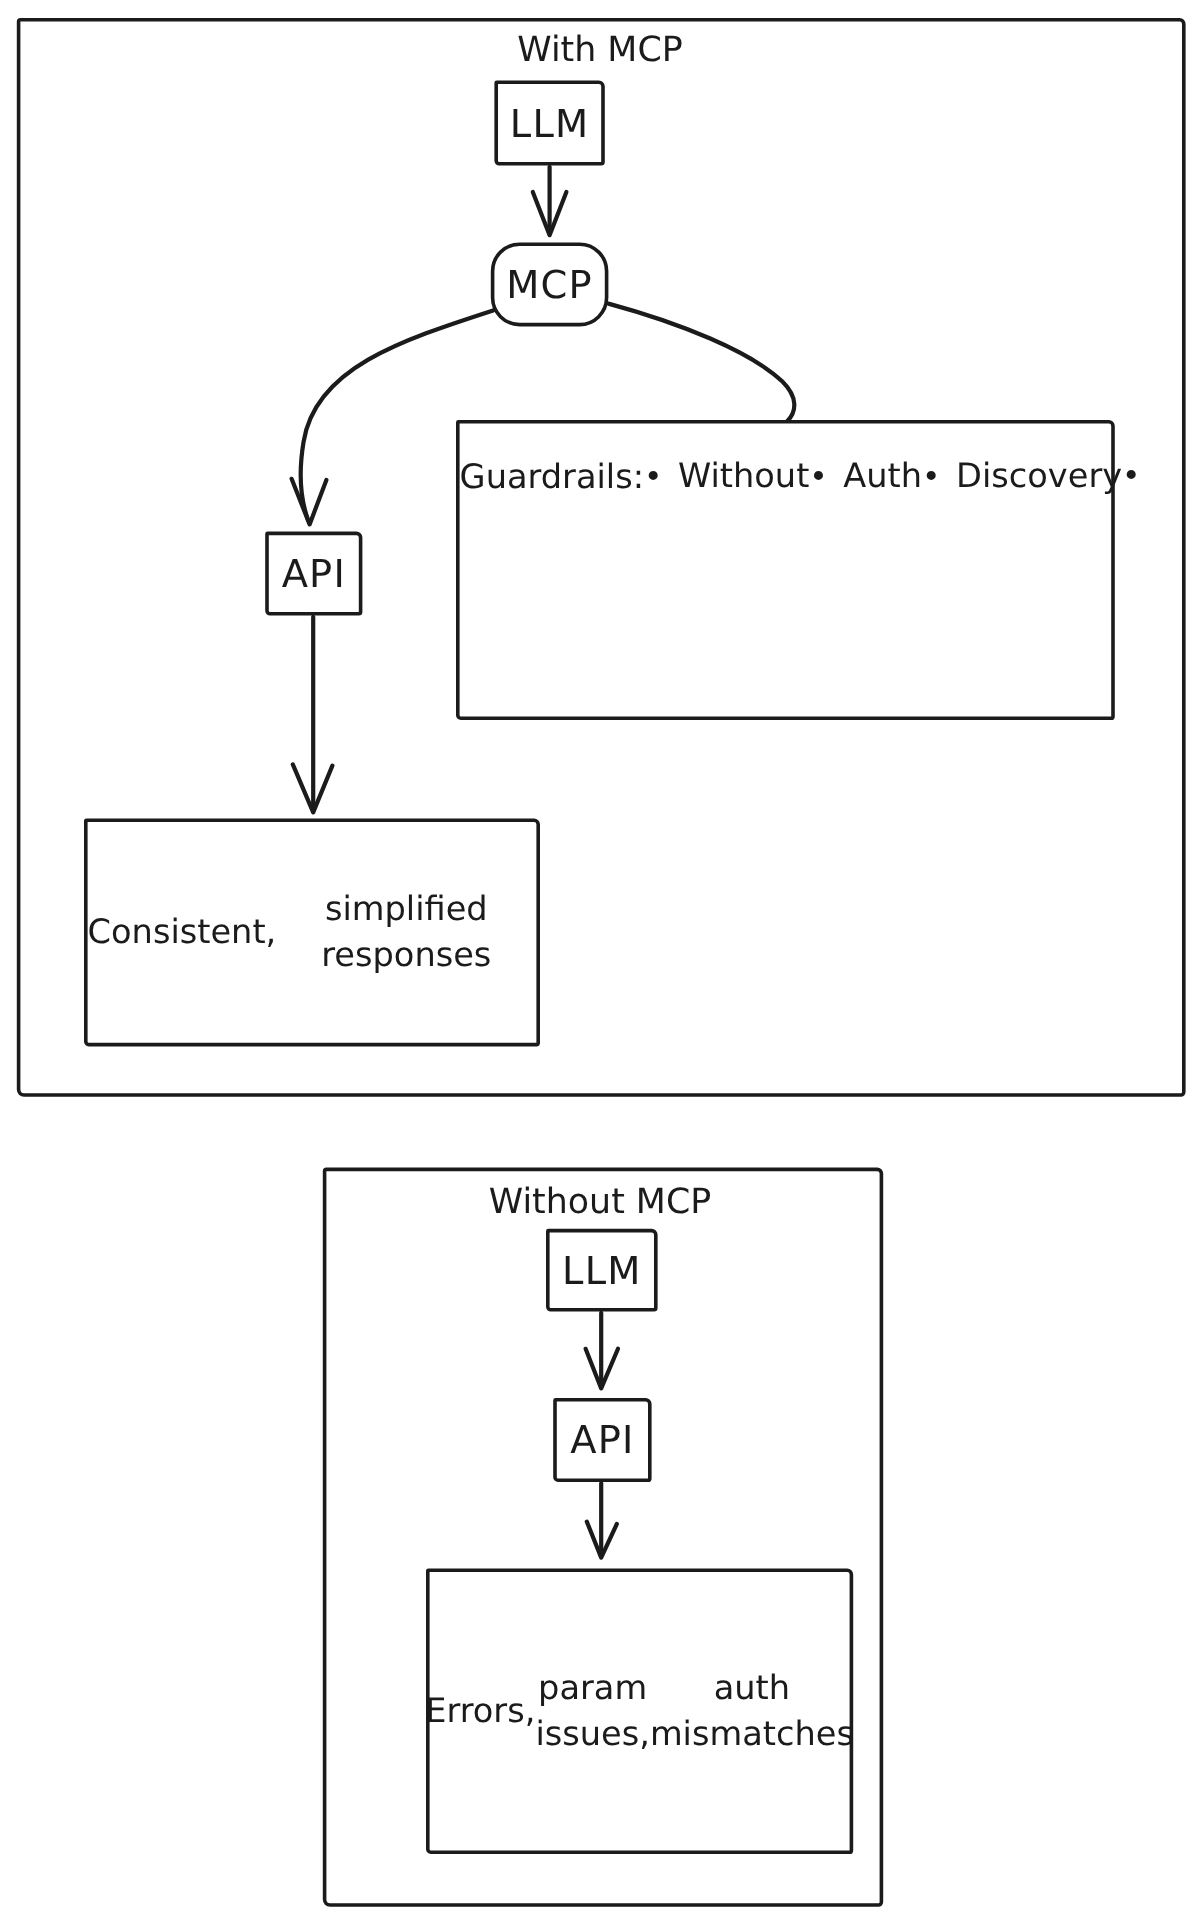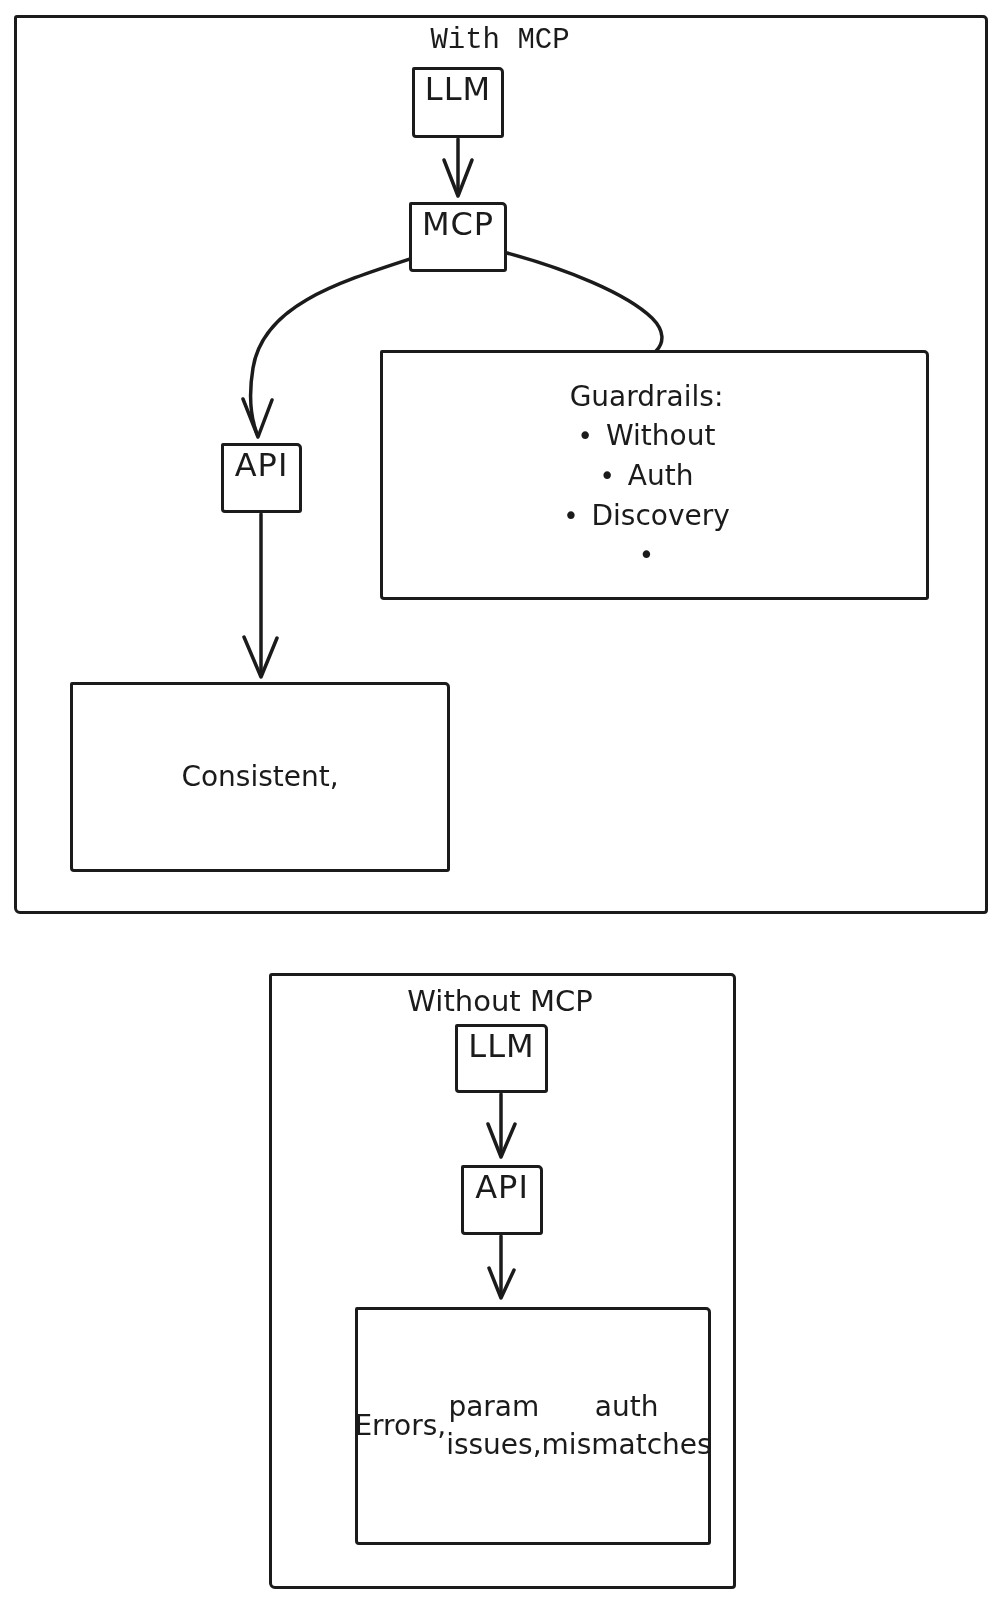--- a/index.html
+++ b/index.html
@@ -32,21 +32,21 @@
     border-radius: 3px 5px 4px 6px;
     background: transparent;
     z-index: 0;
   }
   .box {
     position: absolute;
     border: 3px solid #1b1b1b;
     border-radius: 2px 5px 3px 4px;
     background: #ffffff;
     display: flex;
-    align-items: flex-start;
+    align-items: center;
     justify-content: center;
     z-index: 2;
     box-sizing: border-box;
   }
   .node-label {
     font-size: 32px;
     font-weight: 500;
     letter-spacing: 1px;
   }
   .panel-title {
@@ -61,21 +61,21 @@
     align-items: center;
     justify-content: center;
     text-align: center;
     font-size: 28px;
     line-height: 38px;
   }
   .guardrails-content {
     position: absolute;
     left: 0; right: 16px; top: 24px;
     display: flex;
-    flex-direction: column;
+    flex-direction: row;
     align-items: center;
     font-size: 28px;
     line-height: 39px;
   }
   .g-item {
     display: flex;
     align-items: baseline;
     column-gap: 13px;
   }
   .bullet {
@@ -114,27 +114,27 @@
     </g>
 
     <g>
       <line x1="501" y1="1236" x2="501" y2="1295"></line>
       <polyline points="489,1268 501,1298 514,1270"></polyline>
     </g>
   </svg>
 
   <div class="frame" style="left:14px; top:15px; width:968px; height:893px;"></div>
 
-  <div class="panel-title" style="left:350px; top:24px;font-family:Liberation Mono, monospace;">With MCP</div>
+  <div class="panel-title" style="left:350px; top:24px;">With MCP</div>
 
   <div class="box" style="left:412px; top:67px; width:92px; height:71px;">
     <span class="node-label">LLM</span>
   </div>
 
-  <div class="box" style="left:409px; top:202px; width:98px; height:70px;">
+  <div class="box" style="left:409px; top:202px; width:98px; height:70px;border-radius:24px;">
     <span class="node-label">MCP</span>
   </div>
 
   <div class="box" style="left:221px; top:443px; width:81px; height:70px;">
     <span class="node-label">API</span>
   </div>
 
   <div class="box" style="left:380px; top:350px; width:549px; height:250px;">
     <div class="guardrails-content">
       <div>Guardrails:</div>
@@ -151,20 +151,21 @@
         <span>Discovery</span>
       </div>
       <div class="g-item">
         <span class="bullet">•</span>
       </div>
     </div>
   </div>
 
   <div class="box multiline" style="left:70px; top:682px; width:380px; height:190px;">
     <div>Consistent,</div>
+    <div>simplified responses</div>
   </div>
 
   <div class="frame" style="left:269px; top:973px; width:461px; height:610px;"></div>
 
   <div class="panel-title" style="left:350px; top:984px;">Without MCP</div>
 
   <div class="box" style="left:455px; top:1024px; width:93px; height:69px;">
     <span class="node-label">LLM</span>
   </div>
 

